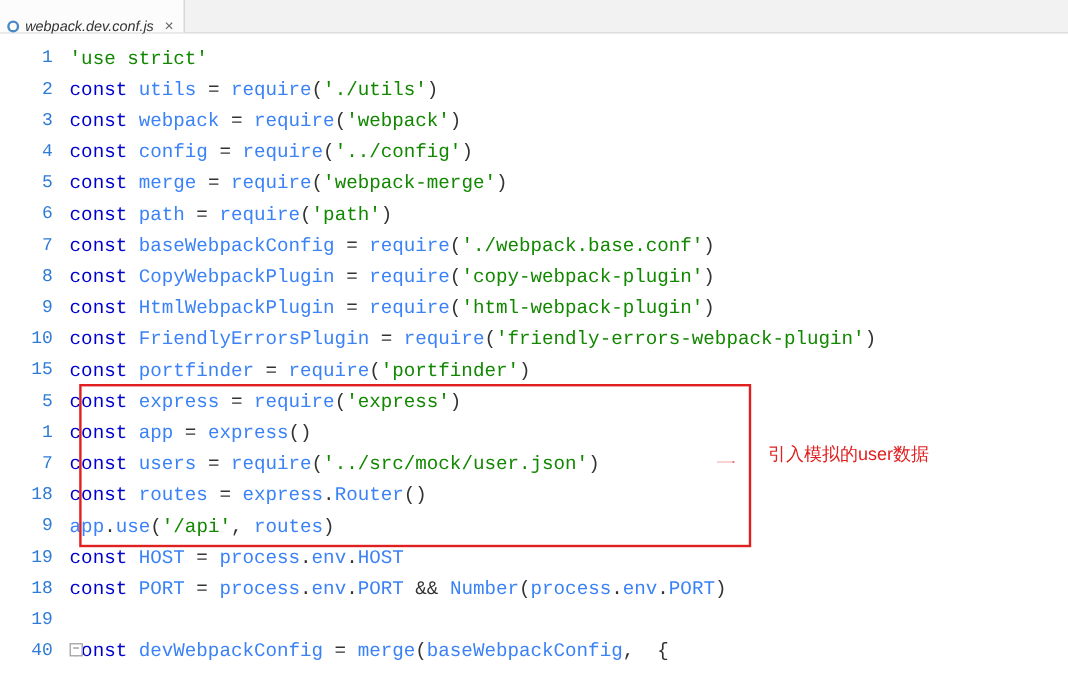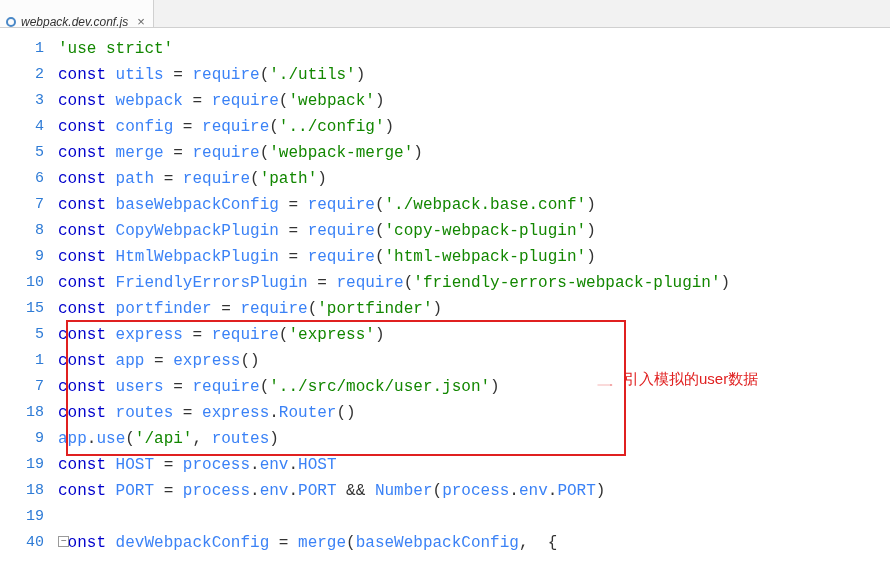--- a/index.html
+++ b/index.html
@@ -89,21 +89,21 @@
     position: absolute;
     border: 2px solid #e02020;
     left: 66px;
     top: calc(28px + 8px + 26px*11 - 2px);
     width: 560px;
     height: calc(26px*5 + 6px);
     pointer-events: none;
   }
   .annotation {
     position: absolute;
-    left: 624px;
+    left: 640px;
     top: calc(28px + 8px + 26px*13 - 6px);
     color: #e02020;
     font-family: "Microsoft YaHei", Arial, sans-serif;
     font-size: 15px;
     width: 160px;
     line-height: 22px;
   }
   .arrow {
     position: absolute;
     left: 560px;

